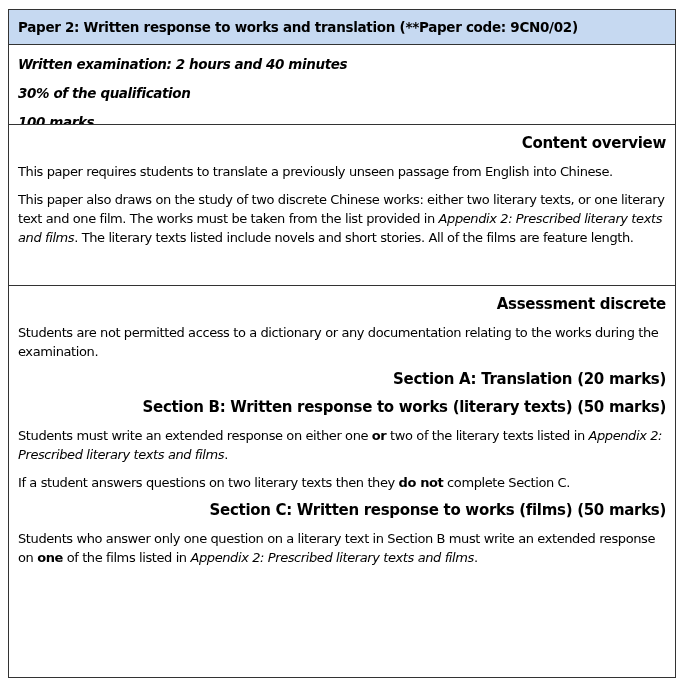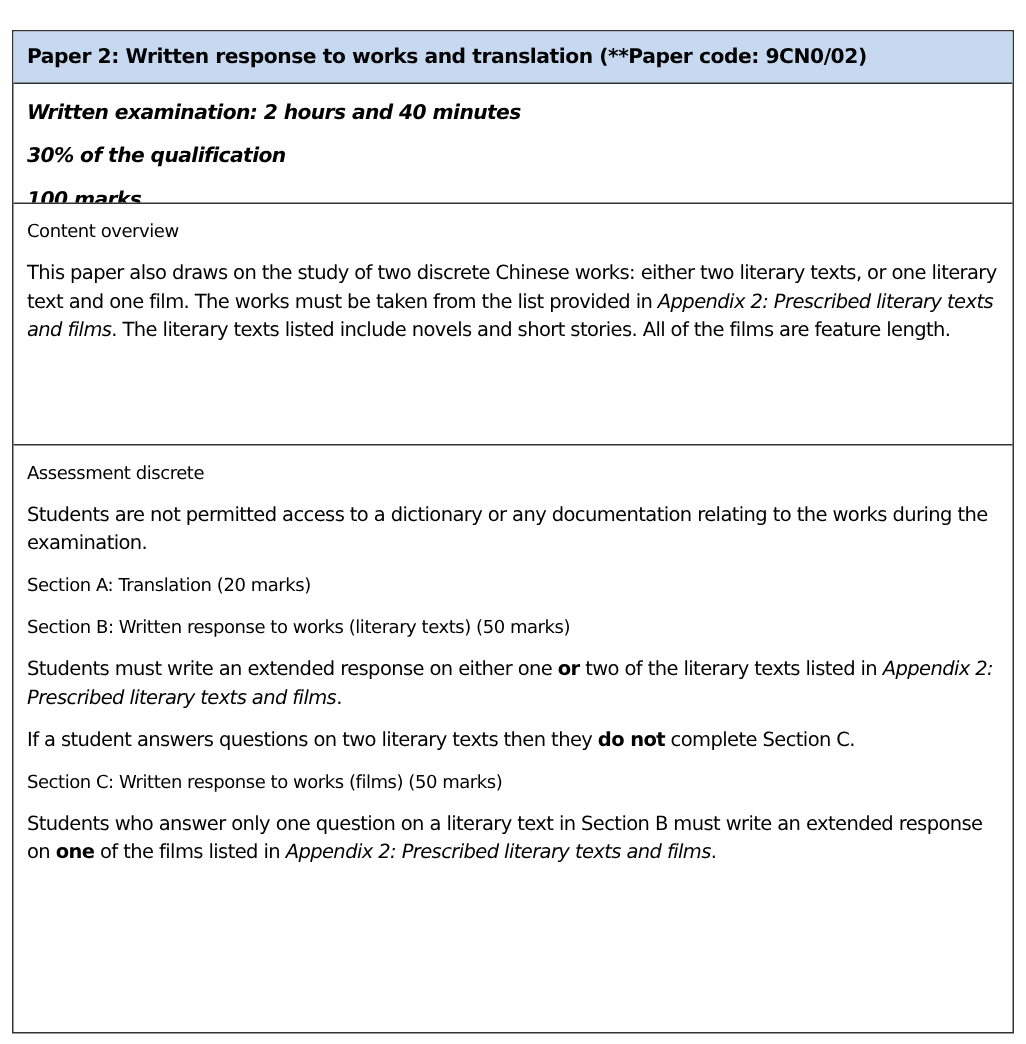--- a/index.html
+++ b/index.html
@@ -14,21 +14,21 @@
     padding: 0;
     width: 684px;
     height: 696px;
     background: var(--page-bg);
     font-family: "DejaVu Sans", "Liberation Sans", sans-serif;
     color: var(--text);
   }
   .spec-table {
     position: absolute;
     left: 8px;
-    top: 20px;
+    top: 9px;
     width: 668px;
     border: 1px solid var(--border);
     background: var(--page-bg);
   }
   .row {
     padding: 0 9px;
     border-bottom: 1px solid var(--border);
     overflow: hidden;
   }
   .row:last-child { border-bottom: none; }
@@ -50,41 +50,43 @@
     line-height: 19px;
     letter-spacing: -0.4px;
   }
   p.exam {
     font-weight: bold;
     font-style: italic;
     font-size: 13.5px;
     margin: 10px 0;
   }
   p.heading {
-    font-weight: normal;
-    font-size: 12px;
+    font-weight: bold;
+    font-size: 15px;
     letter-spacing: -0.3px;
+    text-align: right;
   }
   .b { font-weight: bold; }
   .i { font-style: italic; }
 </style>
 </head>
 <body>
 
 <div class="spec-table">
   <div class="row row-header">
     <span>Paper 2: Written response to works and translation (**Paper code: 9CN0/02)</span>
   </div>
   <div class="row row-exam">
       <p class="exam"><span>Written examination: 2 hours and 40 minutes</span></p>
       <p class="exam"><span>30% of the qualification</span></p>
       <p class="exam"><span>100 marks</span></p>
     </div>
   <div class="row row-content">
       <p class="heading"><span>Content overview</span></p>
+      <p class="body"><span>This paper requires students to translate a previously unseen passage from English into Chinese.</span></p>
       <p class="body"><span>This paper also draws on the study of two discrete Chinese works: either two literary texts, or one literary text and one film. The works must be taken from the list provided in </span><span class="i">Appendix 2: Prescribed literary texts and films</span><span>. The literary texts listed include novels and short stories. All of the films are feature length.</span></p>
     </div>
   <div class="row row-assessment">
       <p class="heading"><span>Assessment discrete</span></p>
       <p class="body"><span>Students are not permitted access to a dictionary or any documentation relating to the works during the examination.</span></p>
       <p class="heading"><span>Section A: Translation (20 marks)</span></p>
       <p class="heading"><span>Section B: Written response to works (literary texts) (50 marks)</span></p>
       <p class="body"><span>Students must write an extended response on either one </span><span class="b">or</span><span> two of the literary texts listed in </span><span class="i">Appendix 2: Prescribed literary texts and films</span><span>.</span></p>
       <p class="body"><span>If a student answers questions on two literary texts then they </span><span class="b">do not</span><span> complete Section C.</span></p>
       <p class="heading"><span>Section C: Written response to works (films) (50 marks)</span></p>

